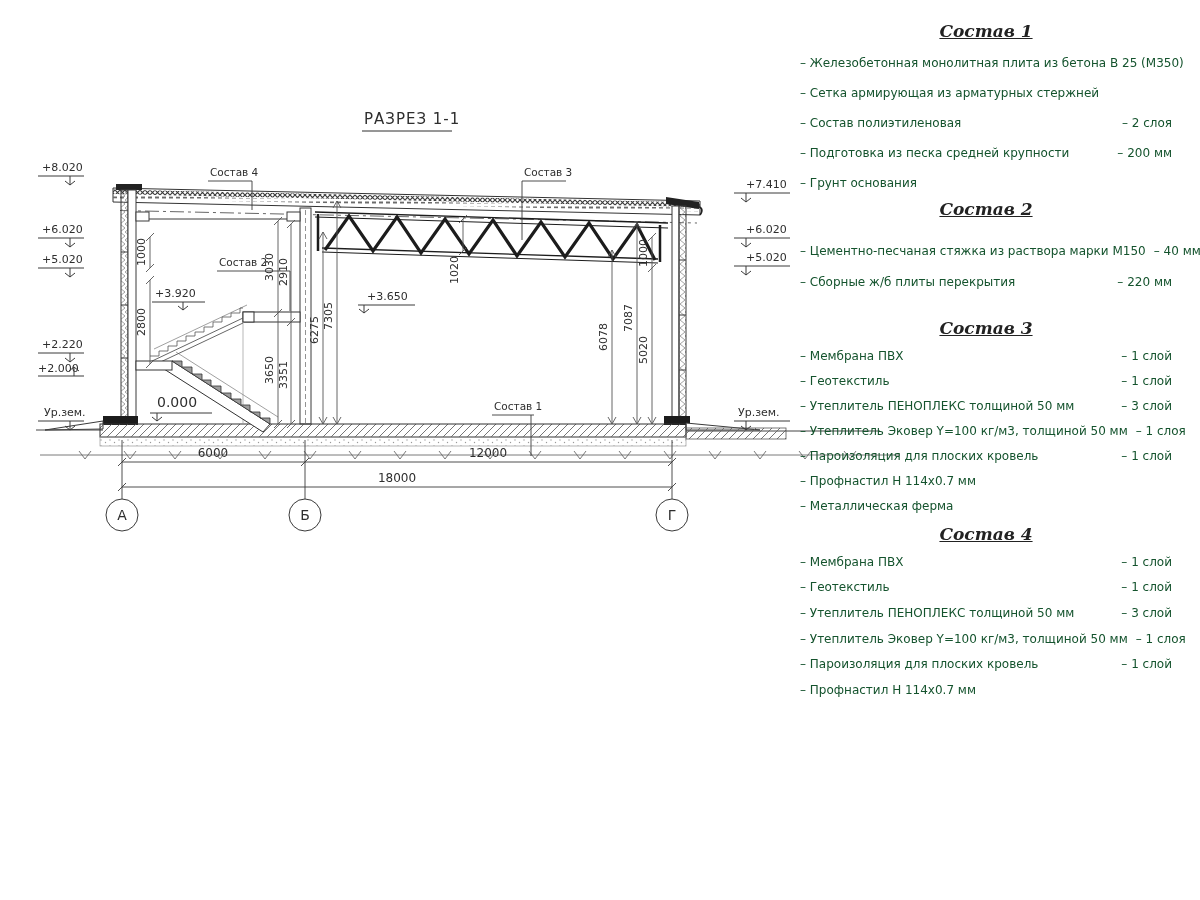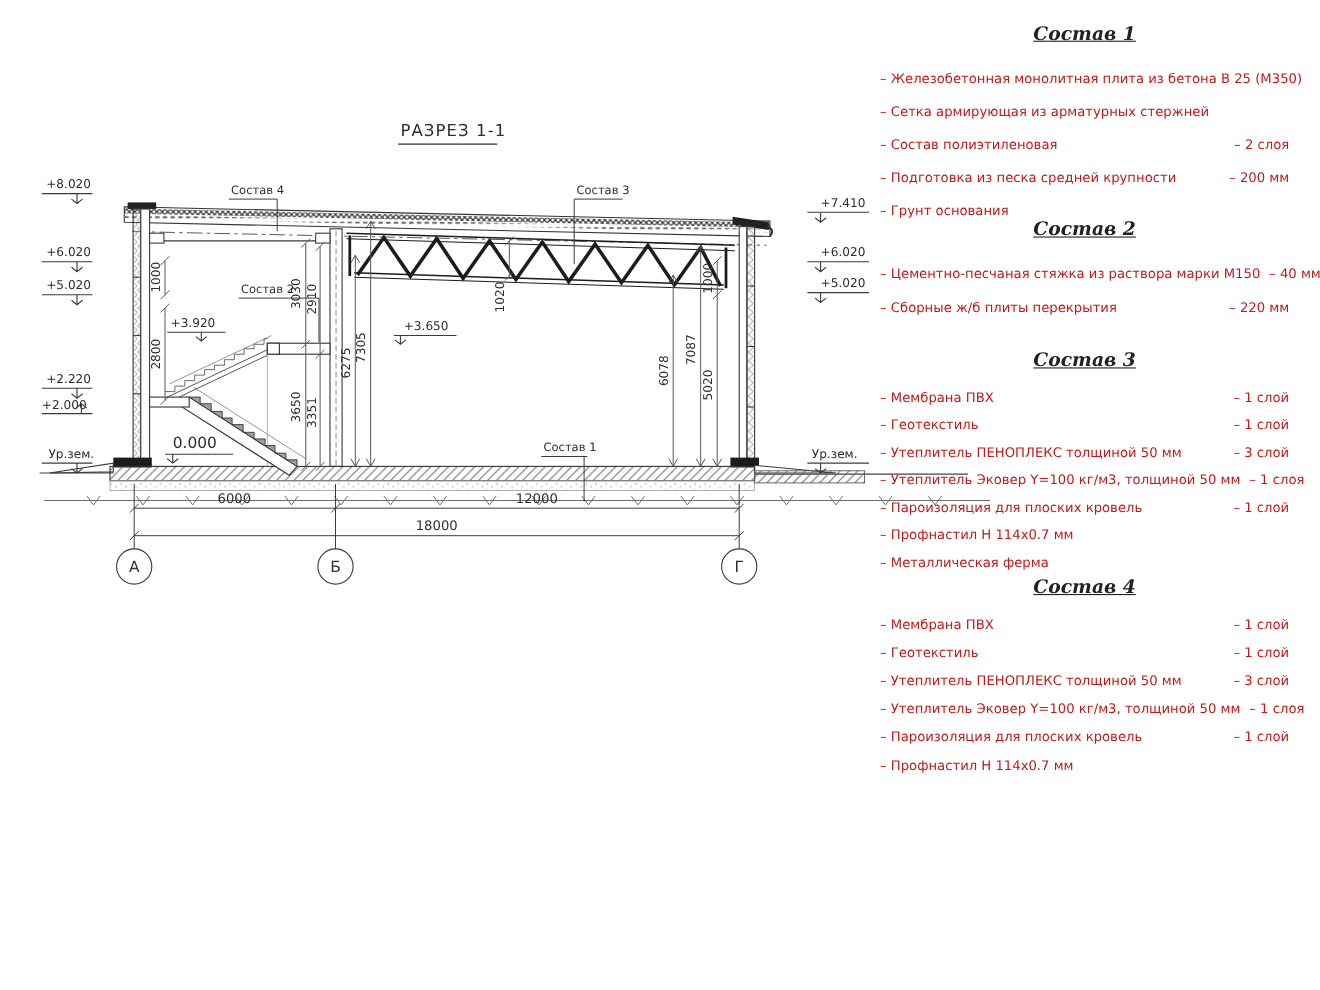--- a/index.html
+++ b/index.html
@@ -4,26 +4,26 @@
 <style>
   html,body{margin:0;padding:0;background:#fff;}
   .page{position:relative;width:1200px;height:900px;background:#ffffff;overflow:hidden;
         font-family:"DejaVu Sans",sans-serif;color:#222;}
   svg text{font-family:"DejaVu Sans",sans-serif;fill:#2e2e2e;}
   .legend{position:absolute;left:800px;top:0;width:372px;height:760px;}
   .legend-section{position:absolute;left:0;width:372px;}
   .legend-heading{display:block;text-align:center;font-size:17px;line-height:22px;
                   font-style:italic;font-weight:bold;font-family:"DejaVu Serif",serif;}
   .legend-heading span{text-decoration:underline;}
-  .legend-row{display:flex;justify-content:space-between;align-items:flex-end;
-              font-size:12px;color:#b91c1c;}
+  .legend-row{display:flex;justify-content:space-between;align-items:center;
+              font-size:12px;color:#14532d;}
   .li-label{white-space:nowrap;}
   .li-value{white-space:nowrap;padding-left:8px;}
   #ls1{top:20px}  #ls1 .legend-row{height:30px;} #ls1 .legend-row:first-of-type{margin-top:6px;}
-  #ls2{top:198px} #ls2 .legend-row{height:31px;} #ls2 .legend-row:first-of-type{margin-top:5px;}
+  #ls2{top:198px} #ls2 .legend-row{height:31px;} #ls2 .legend-row:first-of-type{margin-top:15px;}
   #ls3{top:317px} #ls3 .legend-row{height:25px;} #ls3 .legend-row:first-of-type{margin-top:4px;}
   #ls4{top:523px} #ls4 .legend-row{height:25.6px;} #ls4 .legend-row:first-of-type{margin-top:4px;}
 </style>
 </head>
 <body>
 
 <div class="page">
 
 <svg width="1200" height="900" viewBox="0 0 1200 900" style="position:absolute;left:0;top:0;">
   <defs>

